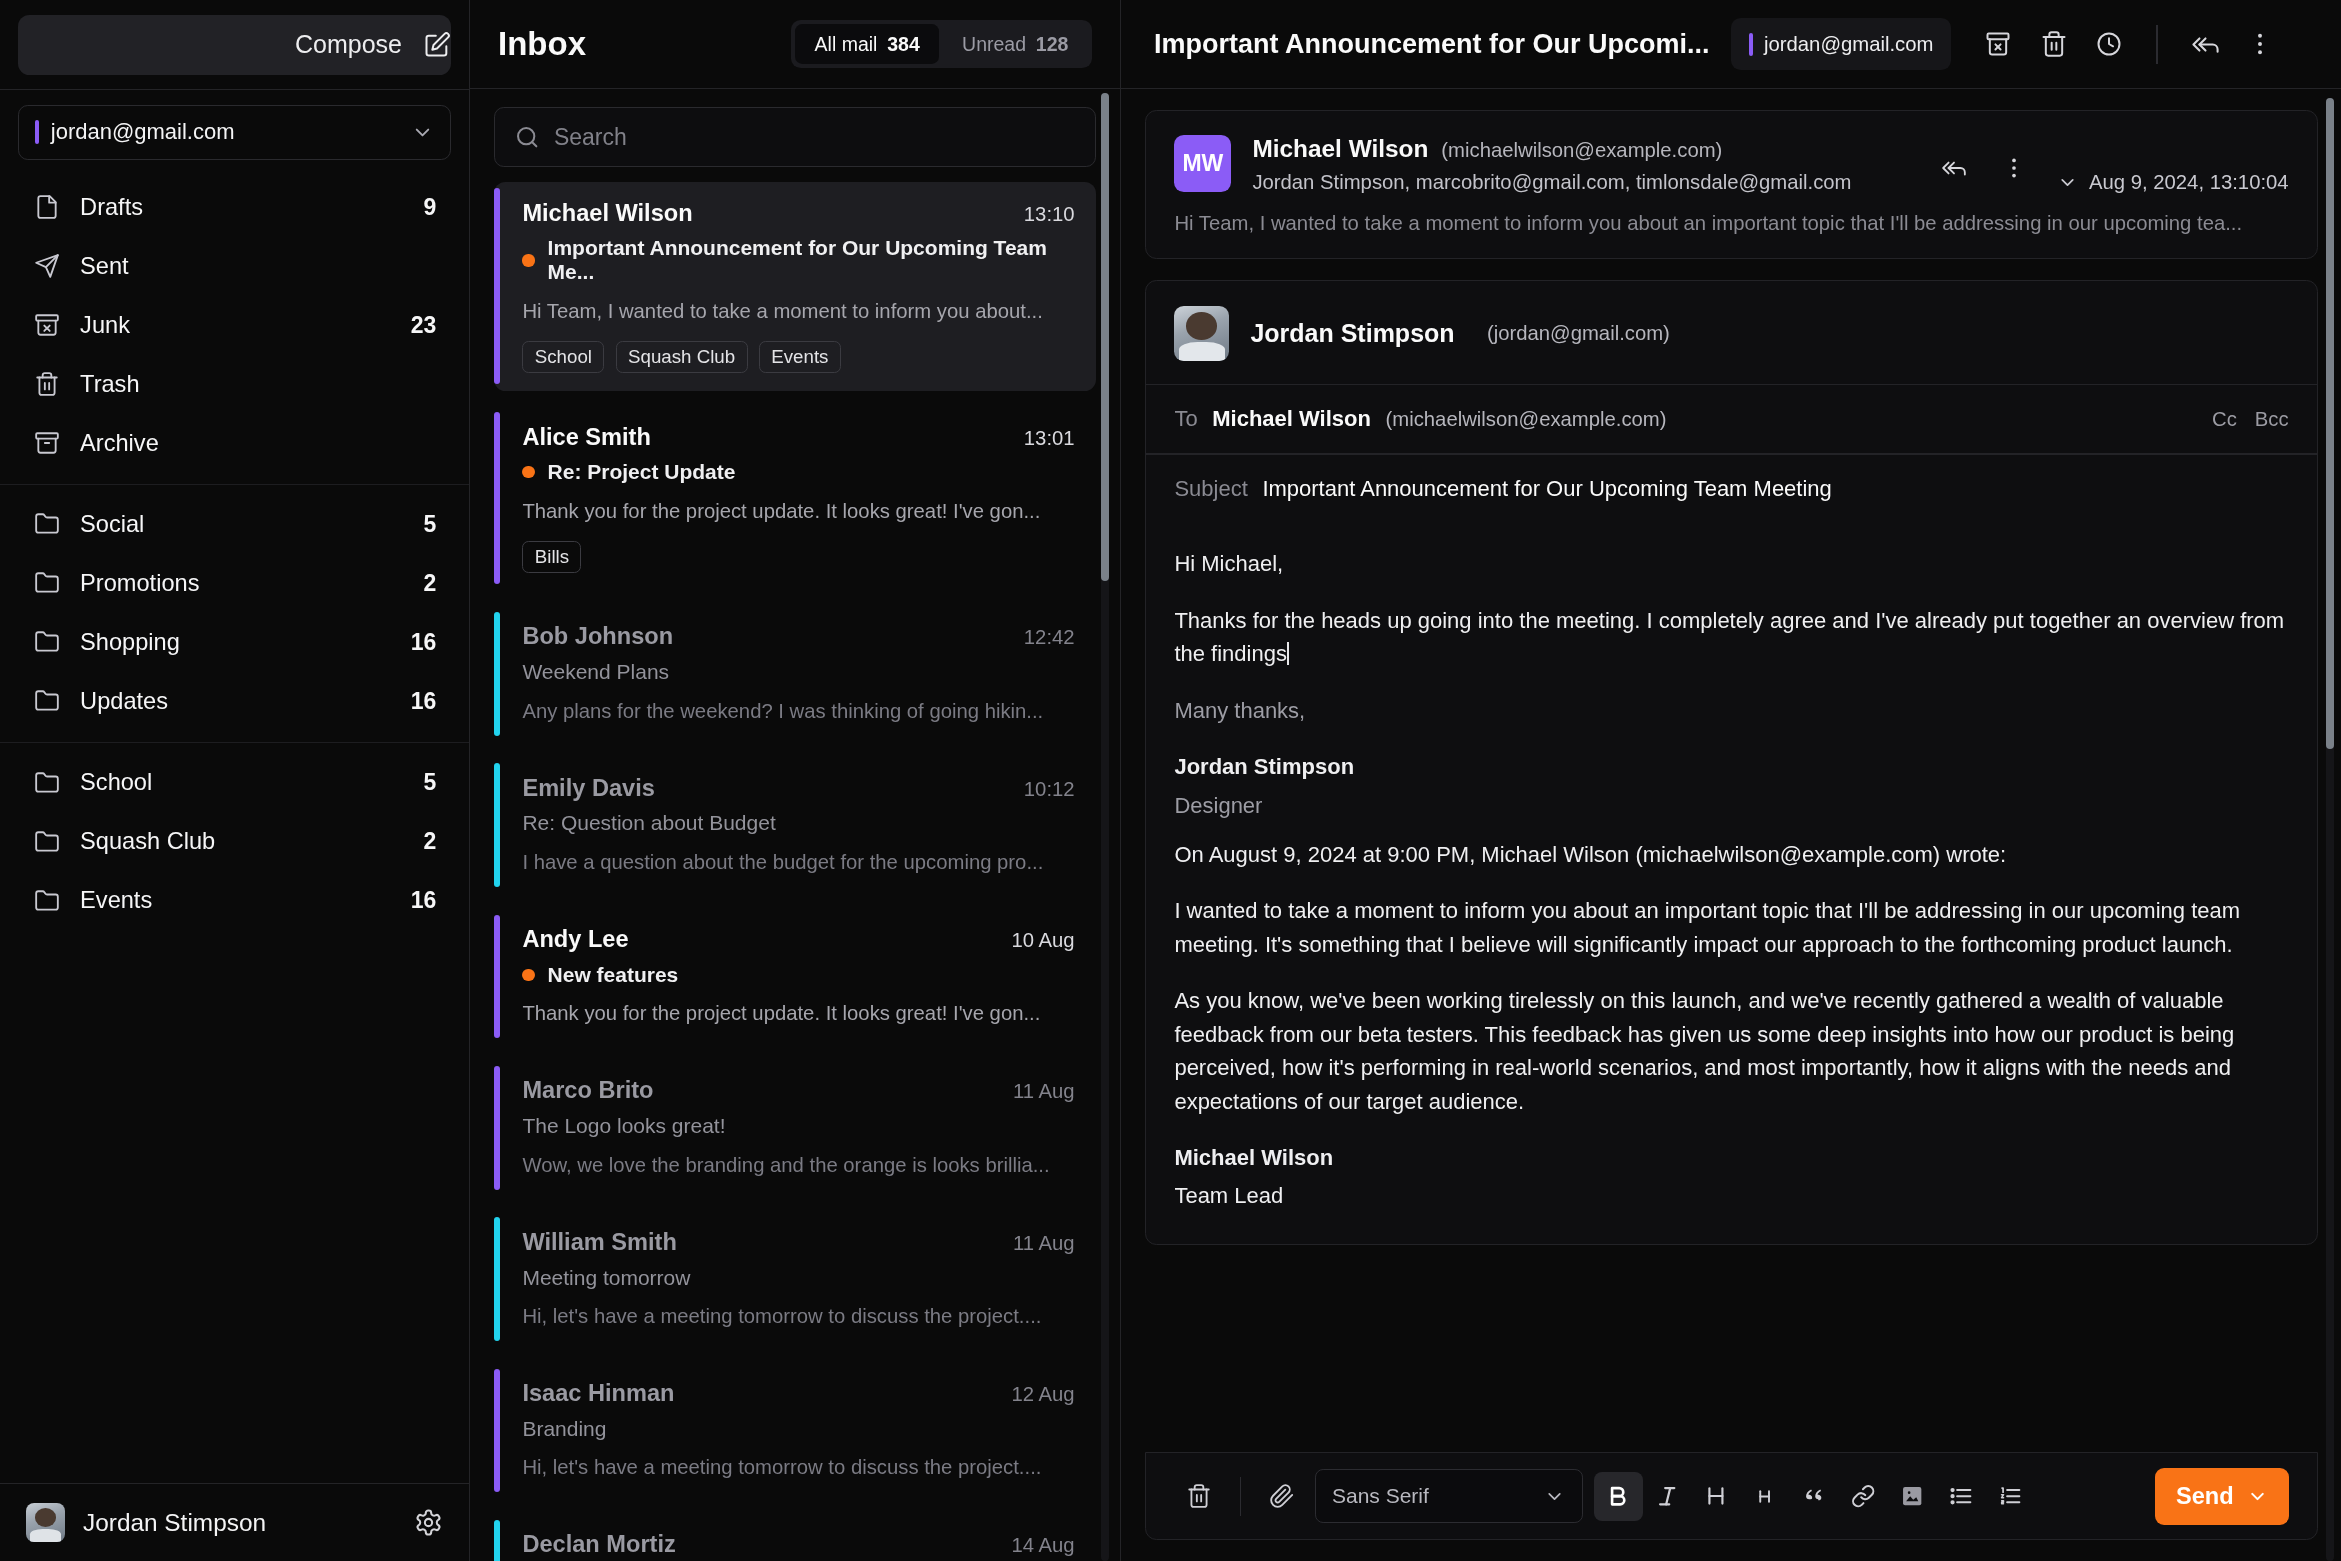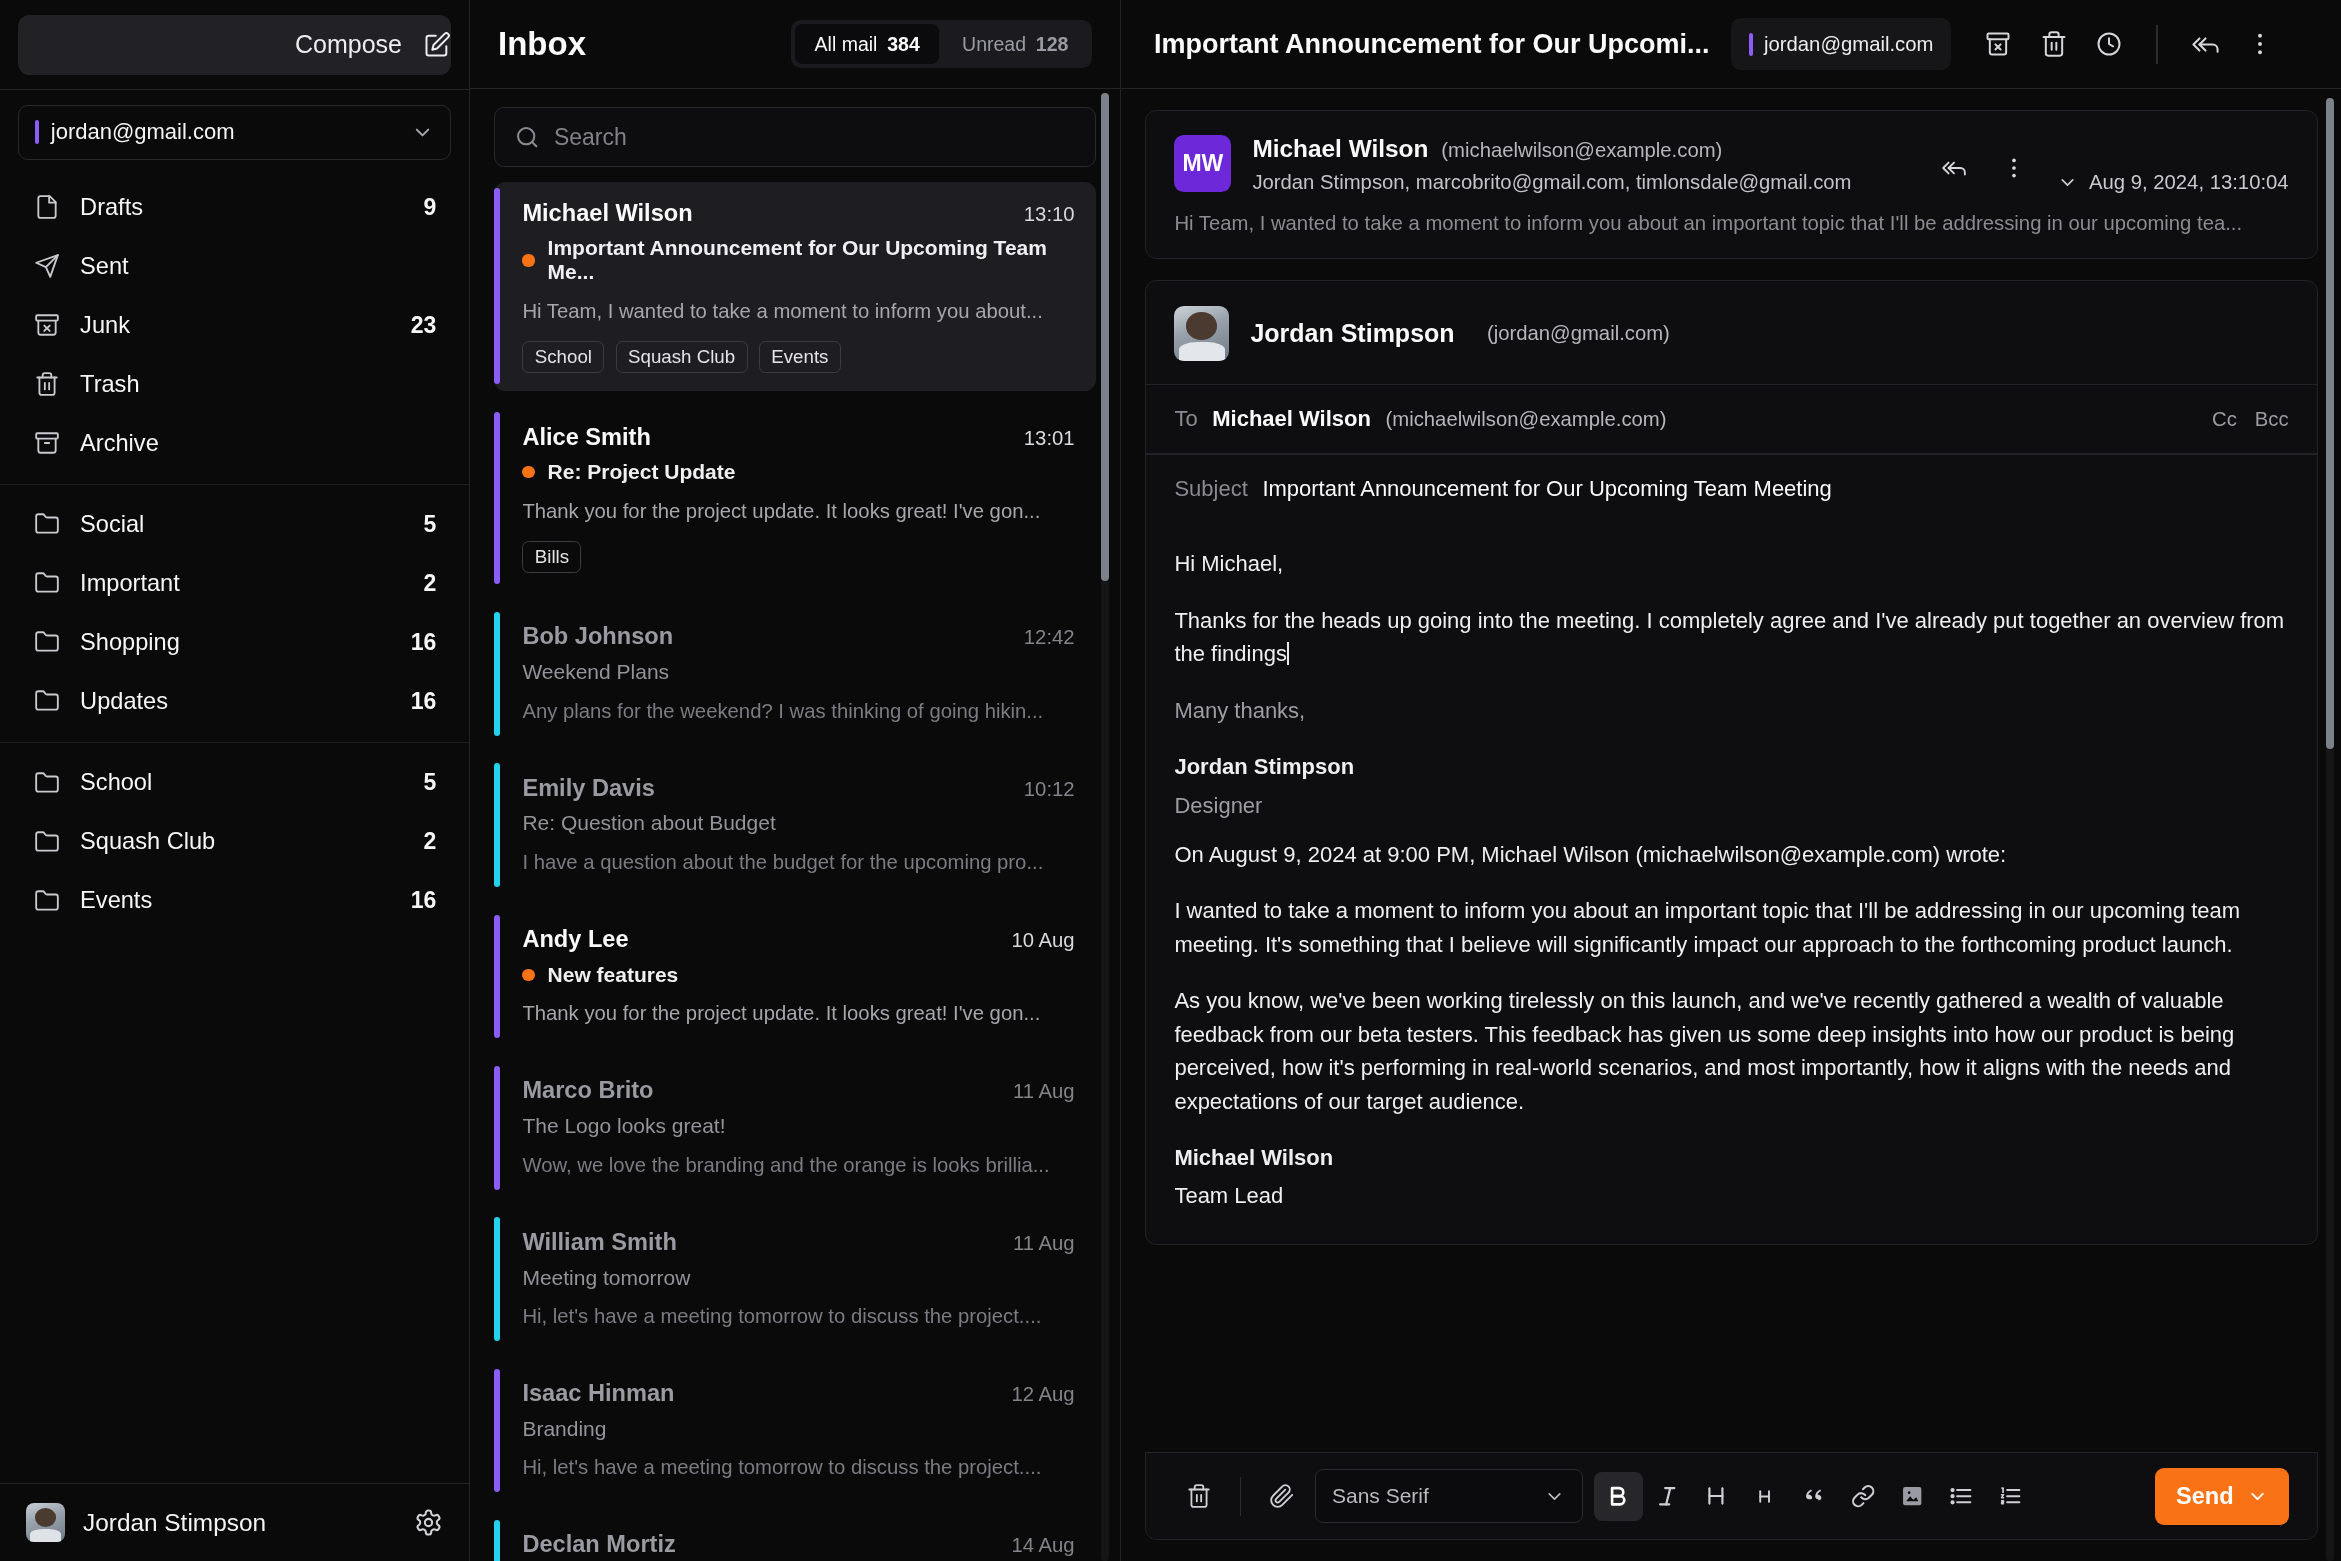--- a/index.html
+++ b/index.html
@@ -179,21 +179,21 @@
   .head-spacer{flex:1;}
 
   .read-body{flex:1;overflow:hidden;padding:21px 24.4px 0 24.4px;min-height:0;}
 
   .thread-card{
     border:1.6px solid #232327;border-radius:11.4px;background:#0e0e10;
     padding:24.4px 28px 23px;
   }
   .tc-row{display:flex;gap:21px;}
   .av-mw{
-    width:57px;height:57px;border-radius:9.8px;flex:0 0 57px;background:#6d28d9;
+    width:57px;height:57px;border-radius:9.8px;flex:0 0 57px;background:#8b5cf6;
     display:flex;align-items:center;justify-content:center;font-size:23px;
     font-weight:700;color:#fff;
   }
   .tc-main{flex:1;min-width:0;}
   .tc-name-line{display:flex;align-items:baseline;gap:13px;}
   .tc-name{font-size:24.4px;font-weight:700;}
   .tc-email{font-size:20.3px;color:#b6b6bd;}
   .tc-to{margin-top:8.1px;font-size:20.3px;color:#c3c3ca;}
   .tc-right{display:flex;flex-direction:row;align-items:flex-end;gap:17px;}
   .tc-actions{display:flex;gap:8.1px;}
@@ -371,21 +371,21 @@
         </span>
         <span class="nav-label">Social</span>
         <span class="nav-count">5</span>
       </div>
       <div class="nav-item">
         <span class="nav-icon">
           <svg width="26" height="26" viewBox="0 0 24 24" fill="none" stroke="currentColor" stroke-width="1.7" stroke-linecap="round" stroke-linejoin="round">
               <path d="M20 20a2 2 0 0 0 2-2V8a2 2 0 0 0-2-2h-7.9a2 2 0 0 1-1.69-.9L9.6 3.9A2 2 0 0 0 7.93 3H4a2 2 0 0 0-2 2v13a2 2 0 0 0 2 2Z"></path>
             </svg>
         </span>
-        <span class="nav-label">Important</span>
+        <span class="nav-label">Promotions</span>
         <span class="nav-count">2</span>
       </div>
       <div class="nav-item">
         <span class="nav-icon">
           <svg width="26" height="26" viewBox="0 0 24 24" fill="none" stroke="currentColor" stroke-width="1.7" stroke-linecap="round" stroke-linejoin="round">
               <path d="M20 20a2 2 0 0 0 2-2V8a2 2 0 0 0-2-2h-7.9a2 2 0 0 1-1.69-.9L9.6 3.9A2 2 0 0 0 7.93 3H4a2 2 0 0 0-2 2v13a2 2 0 0 0 2 2Z"></path>
             </svg>
         </span>
         <span class="nav-label">Shopping</span>
         <span class="nav-count">16</span>

